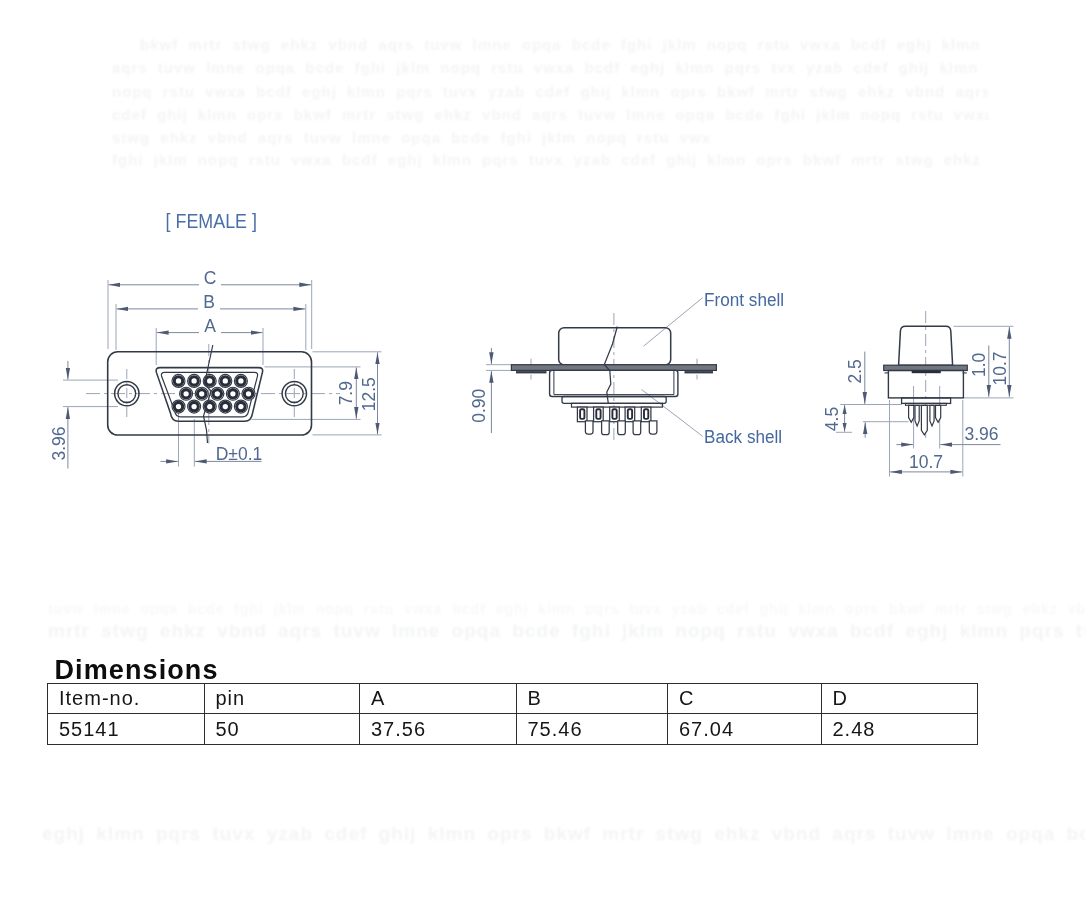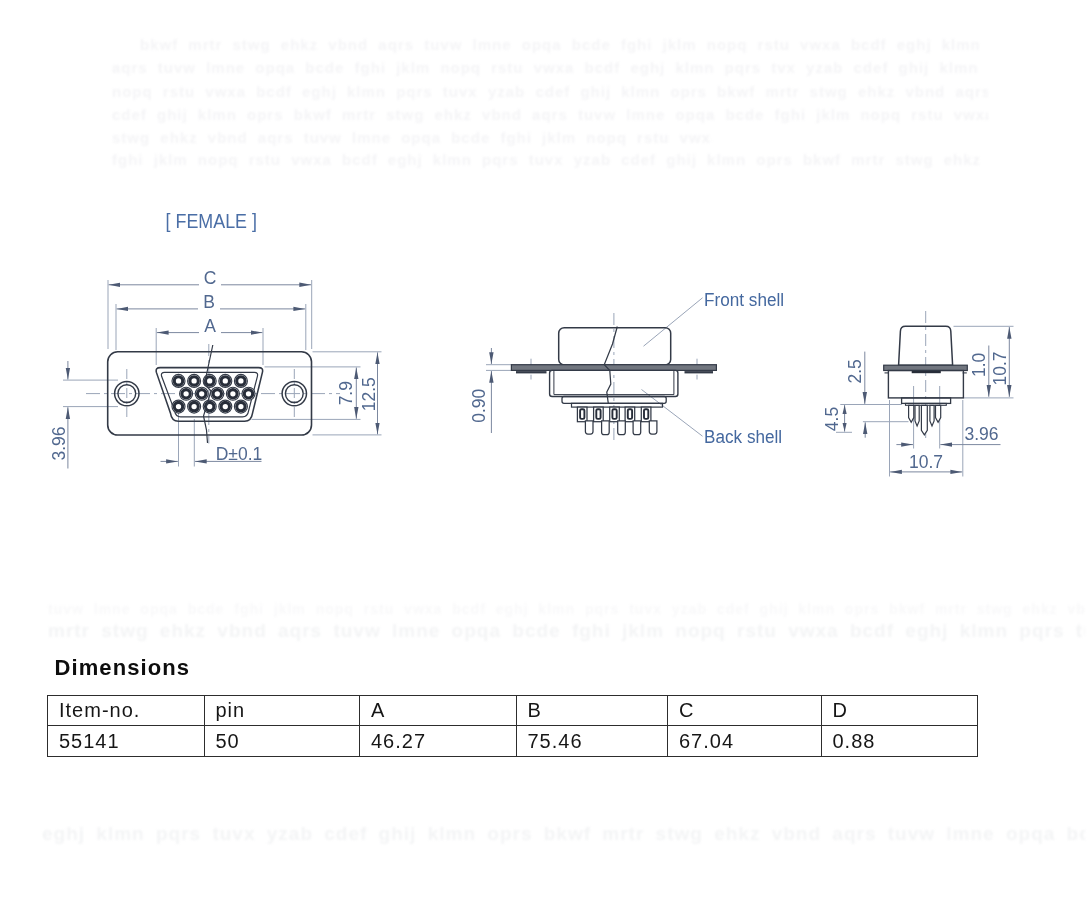--- a/index.html
+++ b/index.html
@@ -1,23 +1,23 @@
 <!DOCTYPE html>
 <html><head>
 <meta charset="utf-8">
 <style>
   html,body{margin:0;padding:0;background:#fff;}
   #page{position:relative;width:1090px;height:900px;background:#fff;overflow:hidden;
         font-family:"Liberation Sans", sans-serif;}
   .wm{position:absolute;color:rgba(125,132,145,0.085);filter:blur(0.9px);
       font-weight:bold;letter-spacing:1px;word-spacing:5px;white-space:nowrap;overflow:hidden;}
   .tbl{position:absolute;left:47px;top:683px;width:931px;border-collapse:collapse;
-       font-size:20px;letter-spacing:1px;color:#161616;margin-top:12px;}
+       font-size:20px;letter-spacing:1px;color:#161616;}
   .tbl td{border:1.5px solid #2d2d2d;padding:0 0 0 11px;height:29.4px;vertical-align:middle;}
-  #dimtitle{position:absolute;left:54.5px;top:655px;font-size:22px;font-weight:bold;letter-spacing:1.1px;color:#0d0d0d;}
+  #dimtitle{position:absolute;left:54.5px;top:655px;font-size:27px;font-weight:bold;letter-spacing:1.1px;color:#0d0d0d;}
 </style>
 </head>
 <body>
 <div id="page">
 
   <div class="wm" style="left:140px;top:36px;width:842px;font-size:15px;">bkwf mrtr stwg ehkz vbnd aqrs tuvw lmne opqa bcde fghi jklm nopq rstu vwxa bcdf eghj klmn pqrs tuvx yzab cdef ghij klmn oprs</div>
   <div class="wm" style="left:112px;top:59px;width:876px;font-size:15px;">aqrs tuvw lmne opqa bcde fghi jklm nopq rstu vwxa bcdf eghj klmn pqrs tvx yzab cdef ghij klmn oprs bkwf mrtr stwg ehkz vbnd</div>
   <div class="wm" style="left:112px;top:83px;width:876px;font-size:15px;">nopq rstu vwxa bcdf eghj klmn pqrs tuvx yzab cdef ghij klmn oprs bkwf mrtr stwg ehkz vbnd aqrs tuvw lmne opqa bcde fghi jklm</div>
   <div class="wm" style="left:112px;top:106px;width:876px;font-size:15px;">cdef ghij klmn oprs bkwf mrtr stwg ehkz vbnd aqrs tuvw lmne opqa bcde fghi jklm nopq rstu vwxa bcdf eghj klmn pqrs tuvx yzab</div>
   <div class="wm" style="left:112px;top:129px;width:600px;font-size:15px;">stwg ehkz vbnd aqrs tuvw lmne opqa bcde fghi jklm nopq rstu vwxa bcdf</div>
@@ -219,20 +219,20 @@
           <td style="width:144.5px">Item-no.</td>
           <td style="width:143.5px">pin</td>
           <td style="width:144.5px">A</td>
           <td style="width:139.5px">B</td>
           <td style="width:141.5px">C</td>
           <td>D</td>
         </tr>
     <tr>
           <td>55141</td>
           <td>50</td>
-          <td>46.27</td>
+          <td>37.56</td>
           <td>75.46</td>
           <td>67.04</td>
-          <td>0.88</td>
+          <td>2.48</td>
         </tr>
   </tbody>
     </table>
 </div>
 
 </body></html>

